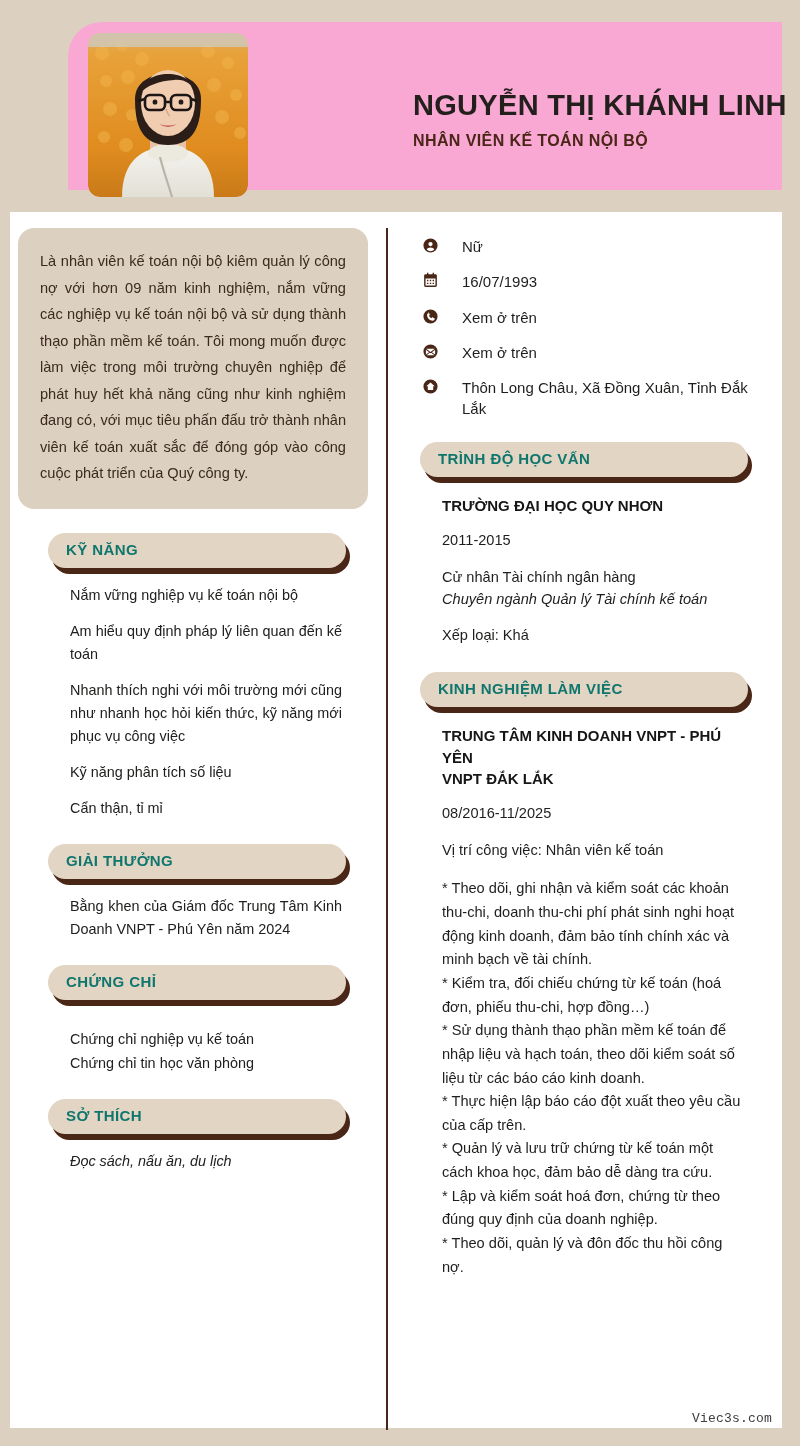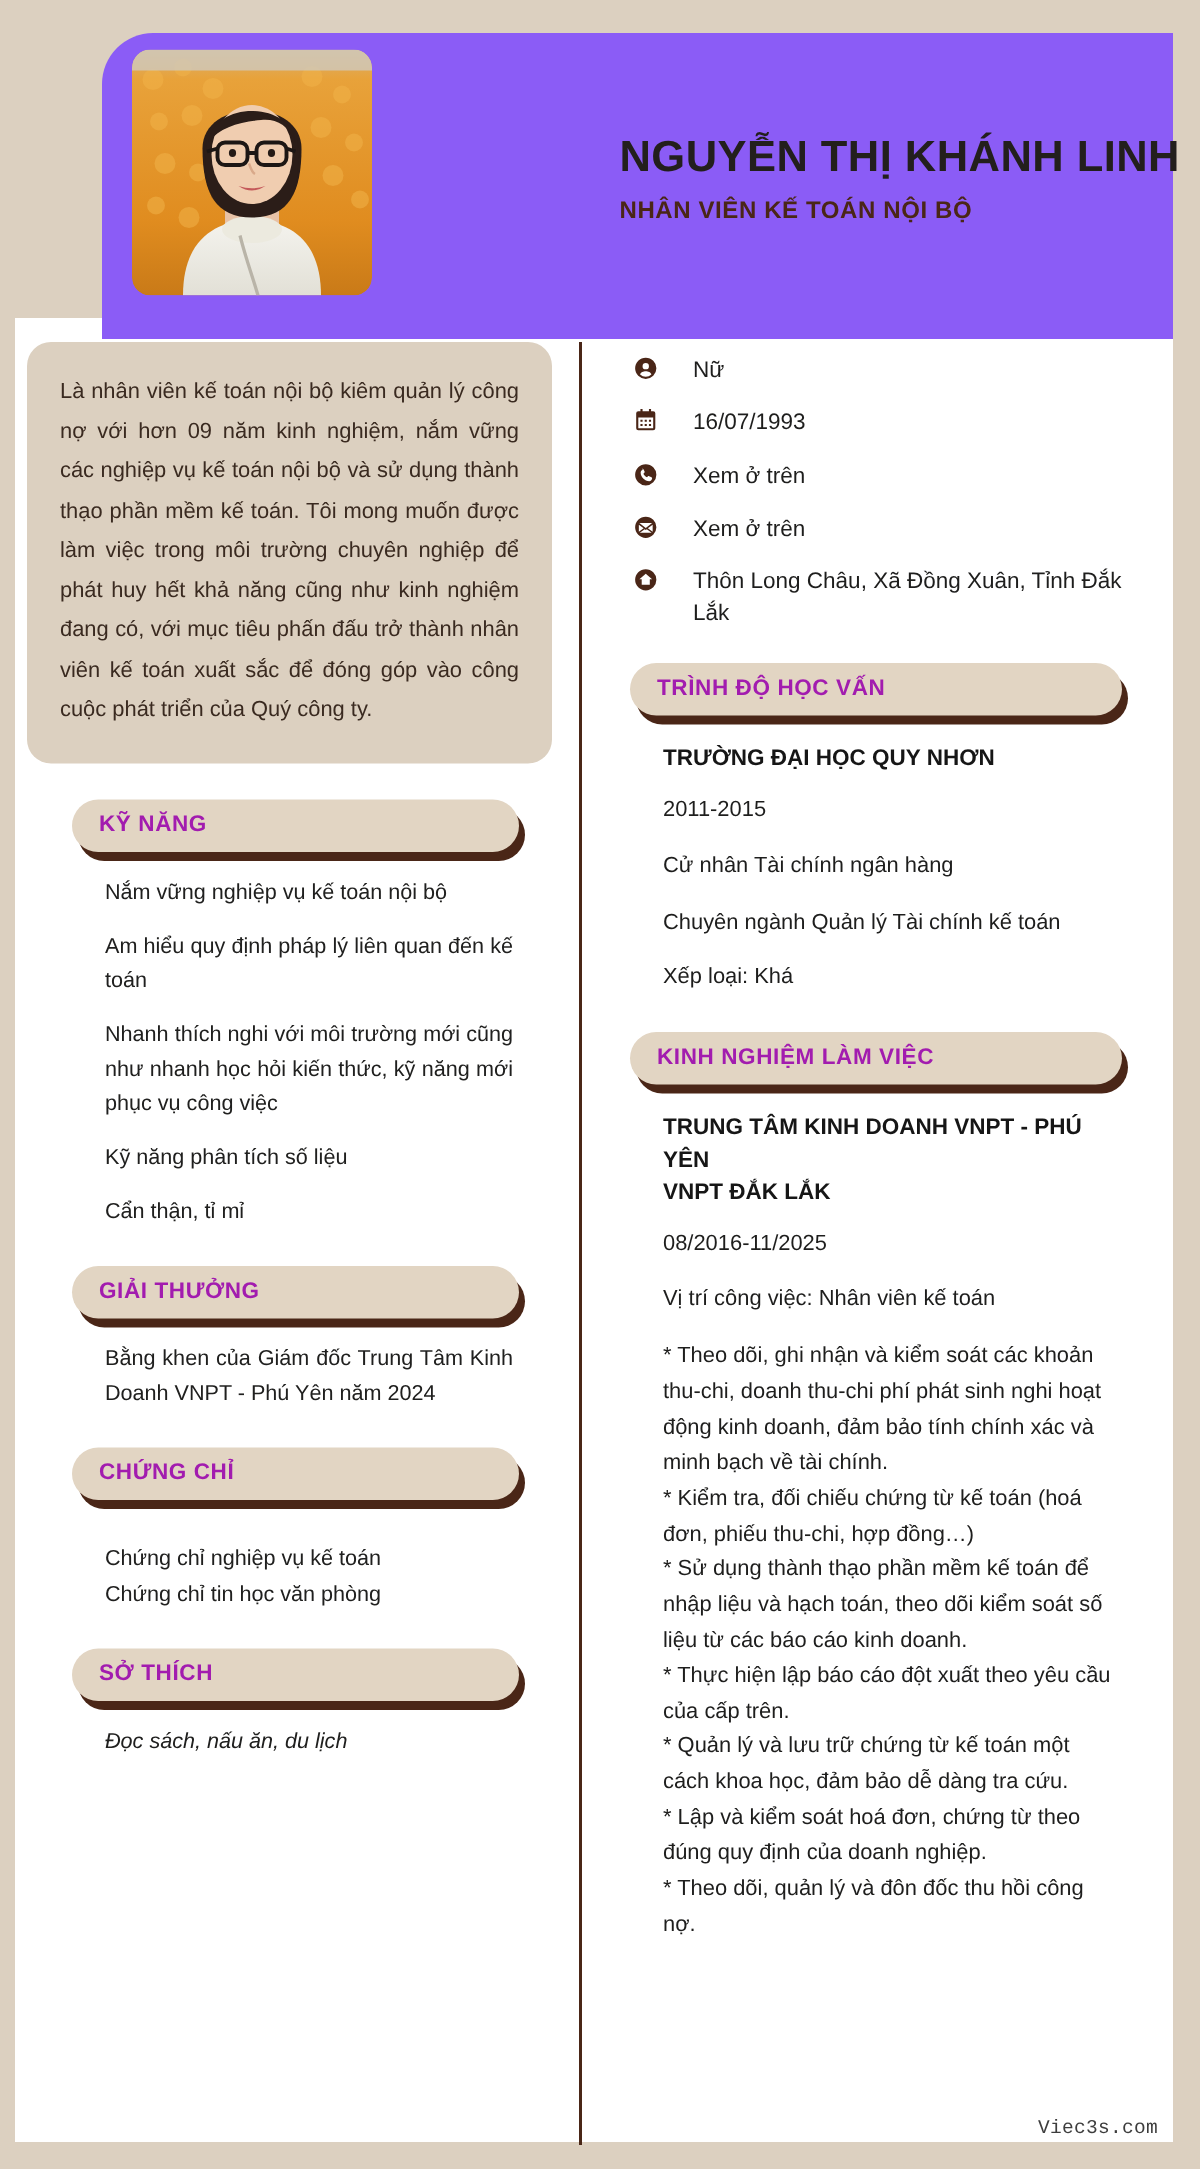--- a/index.html
+++ b/index.html
@@ -14,22 +14,22 @@
 
   
   .frame-top{position:absolute;left:0;top:0;width:800px;height:212px;background:#DCD0C0;}
   .frame-left-strip{position:absolute;left:0;top:0;width:30px;height:212px;background:#DCD0C0;}
   .frame-bottom{position:absolute;left:0;bottom:0;width:800px;height:18px;background:#DCD0C0;}
   .frame-right{position:absolute;right:0;top:0;width:18px;height:1446px;background:#DCD0C0;}
   .frame-left-lower{position:absolute;left:0;top:212px;width:10px;height:1234px;background:#DCD0C0;}
 
   
   .header-card{
-    position:absolute;left:68px;top:22px;width:714px;height:204px;
-    background:#8b5cf6;border-top-left-radius:34px;
+    position:absolute;left:68px;top:22px;width:714px;height:168px;
+    background:#f9a8d4;border-top-left-radius:34px;
   }
   .avatar{
     position:absolute;left:88px;top:33px;width:160px;height:164px;
     border-radius:12px;overflow:hidden;
   }
   .avatar svg{display:block;width:160px;height:164px;}
 
   .hdr-text{position:absolute;left:345px;top:68px;width:420px;}
   .hdr-name{
     font-size:29px;font-weight:bold;letter-spacing:.3px;color:#231f1d;
@@ -55,21 +55,21 @@
   }
 
   
   .sec{position:relative;margin:24px 40px 0 38px;}
   .pill{
     position:relative;background:#E2D5C3;border-radius:20px;
     padding:8px 18px 9px 18px;
     box-shadow:4px 6px 0 0 #4A2617;
   }
   .pill-label{
-    font-size:15px;font-weight:bold;letter-spacing:.4px;color:#a21caf;
+    font-size:15px;font-weight:bold;letter-spacing:.4px;color:#0f766e;
     white-space:nowrap;
   }
   .sec-body{padding:16px 4px 0 22px;}
 
   .li{
     font-size:14.4px;line-height:1.6;color:#20201f;margin-bottom:13px;
     text-align:justify;
   }
   .li:last-child{margin-bottom:0;}
   .li.plain{text-align:left;}
@@ -288,21 +288,21 @@
     </div>
 
     <div class="rsec">
       <div class="rpill">
         <span class="pill-label">TRÌNH ĐỘ HỌC VẤN</span>
       </div>
       <div class="rsec-body">
         <div class="org">TRƯỜNG ĐẠI HỌC QUY NHƠN</div>
         <div class="meta">2011-2015</div>
         <div class="desc">Cử nhân Tài chính ngân hàng</div>
-        <div class="desc" style="margin-top:16px;">Chuyên ngành Quản lý Tài chính kế toán</div>
+        <div class="desc" style="margin-top:0;font-style:italic;">Chuyên ngành Quản lý Tài chính kế toán</div>
         <div class="desc">Xếp loại: Khá</div>
       </div>
     </div>
 
     <div class="rsec" style="margin-top:26px;">
       <div class="rpill">
         <span class="pill-label">KINH NGHIỆM LÀM VIỆC</span>
       </div>
       <div class="rsec-body">
         <div class="org">TRUNG TÂM KINH DOANH VNPT - PHÚ YÊN</div>

